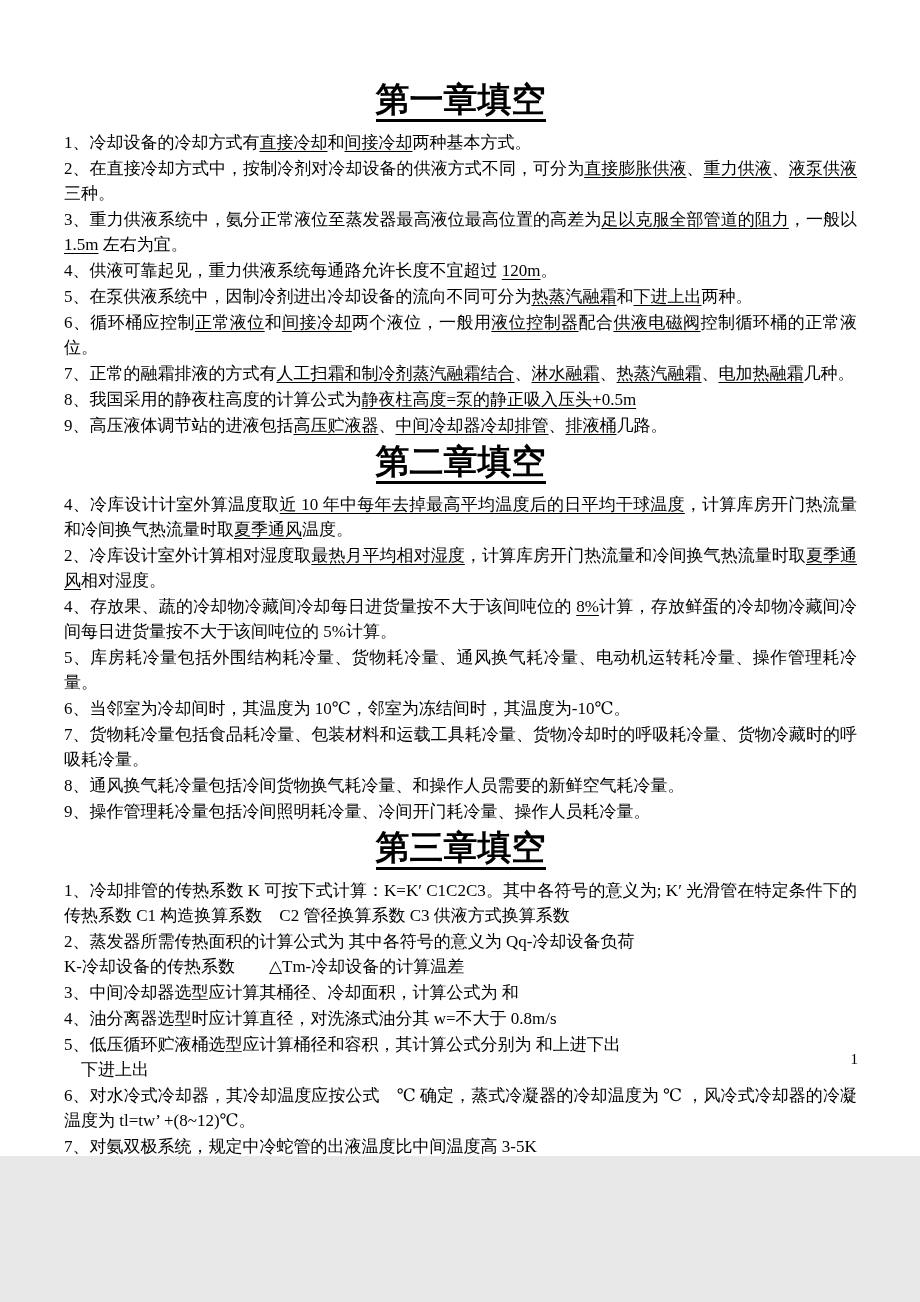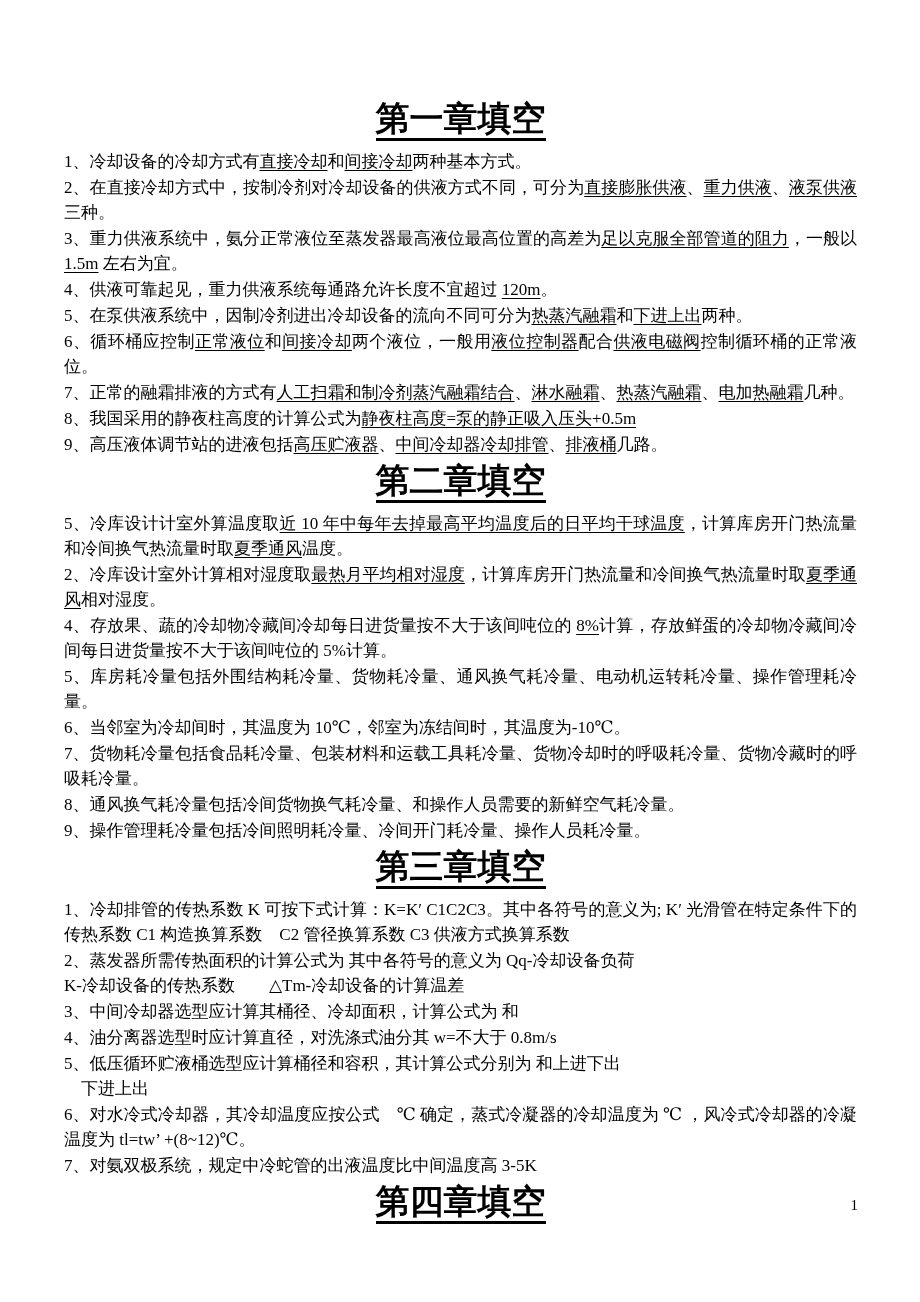--- a/index.html
+++ b/index.html
@@ -1,23 +1,23 @@
 <!DOCTYPE html>
 <html><head>
 <meta charset="utf-8">
 <style>
   html, body { margin: 0; padding: 0; background: #e8e8e8; }
   .page {
     position: relative;
     width: 920px;
-    height: 1302px;
+    height: 1156px;
     margin: 0 auto;
     background: #ffffff;
     box-sizing: border-box;
-    padding: 95px 62px 0 63px;
+    padding: 76px 62px 0 63px;
     font-family: "Liberation Serif", "DejaVu Serif", serif;
     color: #000000;
     overflow: hidden;
   }
   .chapter-title {
     text-align: center;
     font-size: 34px;
     font-weight: bold;
     line-height: 40px;
     margin: 4px 0 10px 0;
@@ -56,21 +56,21 @@
         <p class="list-item"><span>3、重力供液系统中，氨分正常液位至蒸发器最高液位最高位置的高差为</span><u>足以克服全部管道的阻力</u><span>，一般以 </span><u>1.5m</u><span> 左右为宜。</span></p>
         <p class="list-item"><span>4、供液可靠起见，重力供液系统每通路允许长度不宜超过 </span><u>120m</u><span>。</span></p>
         <p class="list-item"><span>5、在泵供液系统中，因制冷剂进出冷却设备的流向不同可分为</span><u>热蒸汽融霜</u><span>和</span><u>下进上出</u><span>两种。</span></p>
         <p class="list-item"><span>6、循环桶应控制</span><u>正常液位</u><span>和</span><u>间接冷却</u><span>两个液位，一般用</span><u>液位控制器</u><span>配合</span><u>供液电磁阀</u><span>控制循环桶的正常液位。</span></p>
         <p class="list-item"><span>7、正常的融霜排液的方式有</span><u>人工扫霜和制冷剂蒸汽融霜结合</u><span>、</span><u>淋水融霜</u><span>、</span><u>热蒸汽融霜</u><span>、</span><u>电加热融霜</u><span>几种。</span></p>
         <p class="list-item"><span>8、我国采用的静夜柱高度的计算公式为</span><u>静夜柱高度=泵的静正吸入压头+0.5m</u></p>
         <p class="list-item"><span>9、高压液体调节站的进液包括</span><u>高压贮液器</u><span>、</span><u>中间冷却器冷却排管</u><span>、</span><u>排液桶</u><span>几路。</span></p>
       </section>
       <section>
         <h1 class="chapter-title"><span class="title-underline">第二章填空</span></h1>
-        <p class="list-item"><span>5、冷库设计计室外算温度取</span><u>近 10 年中每年去掉最高平均温度后的日平均干球温度</u><span>，计算库房开门热流量和冷间换气热流量时取</span><u>夏季通风</u><span>温度。</span></p>
+        <p class="list-item"><span>4、冷库设计计室外算温度取</span><u>近 10 年中每年去掉最高平均温度后的日平均干球温度</u><span>，计算库房开门热流量和冷间换气热流量时取</span><u>夏季通风</u><span>温度。</span></p>
         <p class="list-item"><span>2、冷库设计室外计算相对湿度取</span><u>最热月平均相对湿度</u><span>，计算库房开门热流量和冷间换气热流量时取</span><u>夏季通风</u><span>相对湿度。</span></p>
         <p class="list-item"><span>4、存放果、蔬的冷却物冷藏间冷却每日进货量按不大于该间吨位的 </span><u>8%</u><span>计算，存放鲜蛋的冷却物冷藏间冷间每日进货量按不大于该间吨位的 5%计算。</span></p>
         <p class="list-item"><span>5、库房耗冷量包括外围结构耗冷量、货物耗冷量、通风换气耗冷量、电动机运转耗冷量、操作管理耗冷量。</span></p>
         <p class="list-item"><span>6、当邻室为冷却间时，其温度为 10℃，邻室为冻结间时，其温度为-10℃。</span></p>
         <p class="list-item"><span>7、货物耗冷量包括食品耗冷量、包装材料和运载工具耗冷量、货物冷却时的呼吸耗冷量、货物冷藏时的呼吸耗冷量。</span></p>
         <p class="list-item"><span>8、通风换气耗冷量包括冷间货物换气耗冷量、和操作人员需要的新鲜空气耗冷量。</span></p>
         <p class="list-item"><span>9、操作管理耗冷量包括冷间照明耗冷量、冷间开门耗冷量、操作人员耗冷量。</span></p>
       </section>
       <section>
         <h1 class="chapter-title"><span class="title-underline">第三章填空</span></h1>

